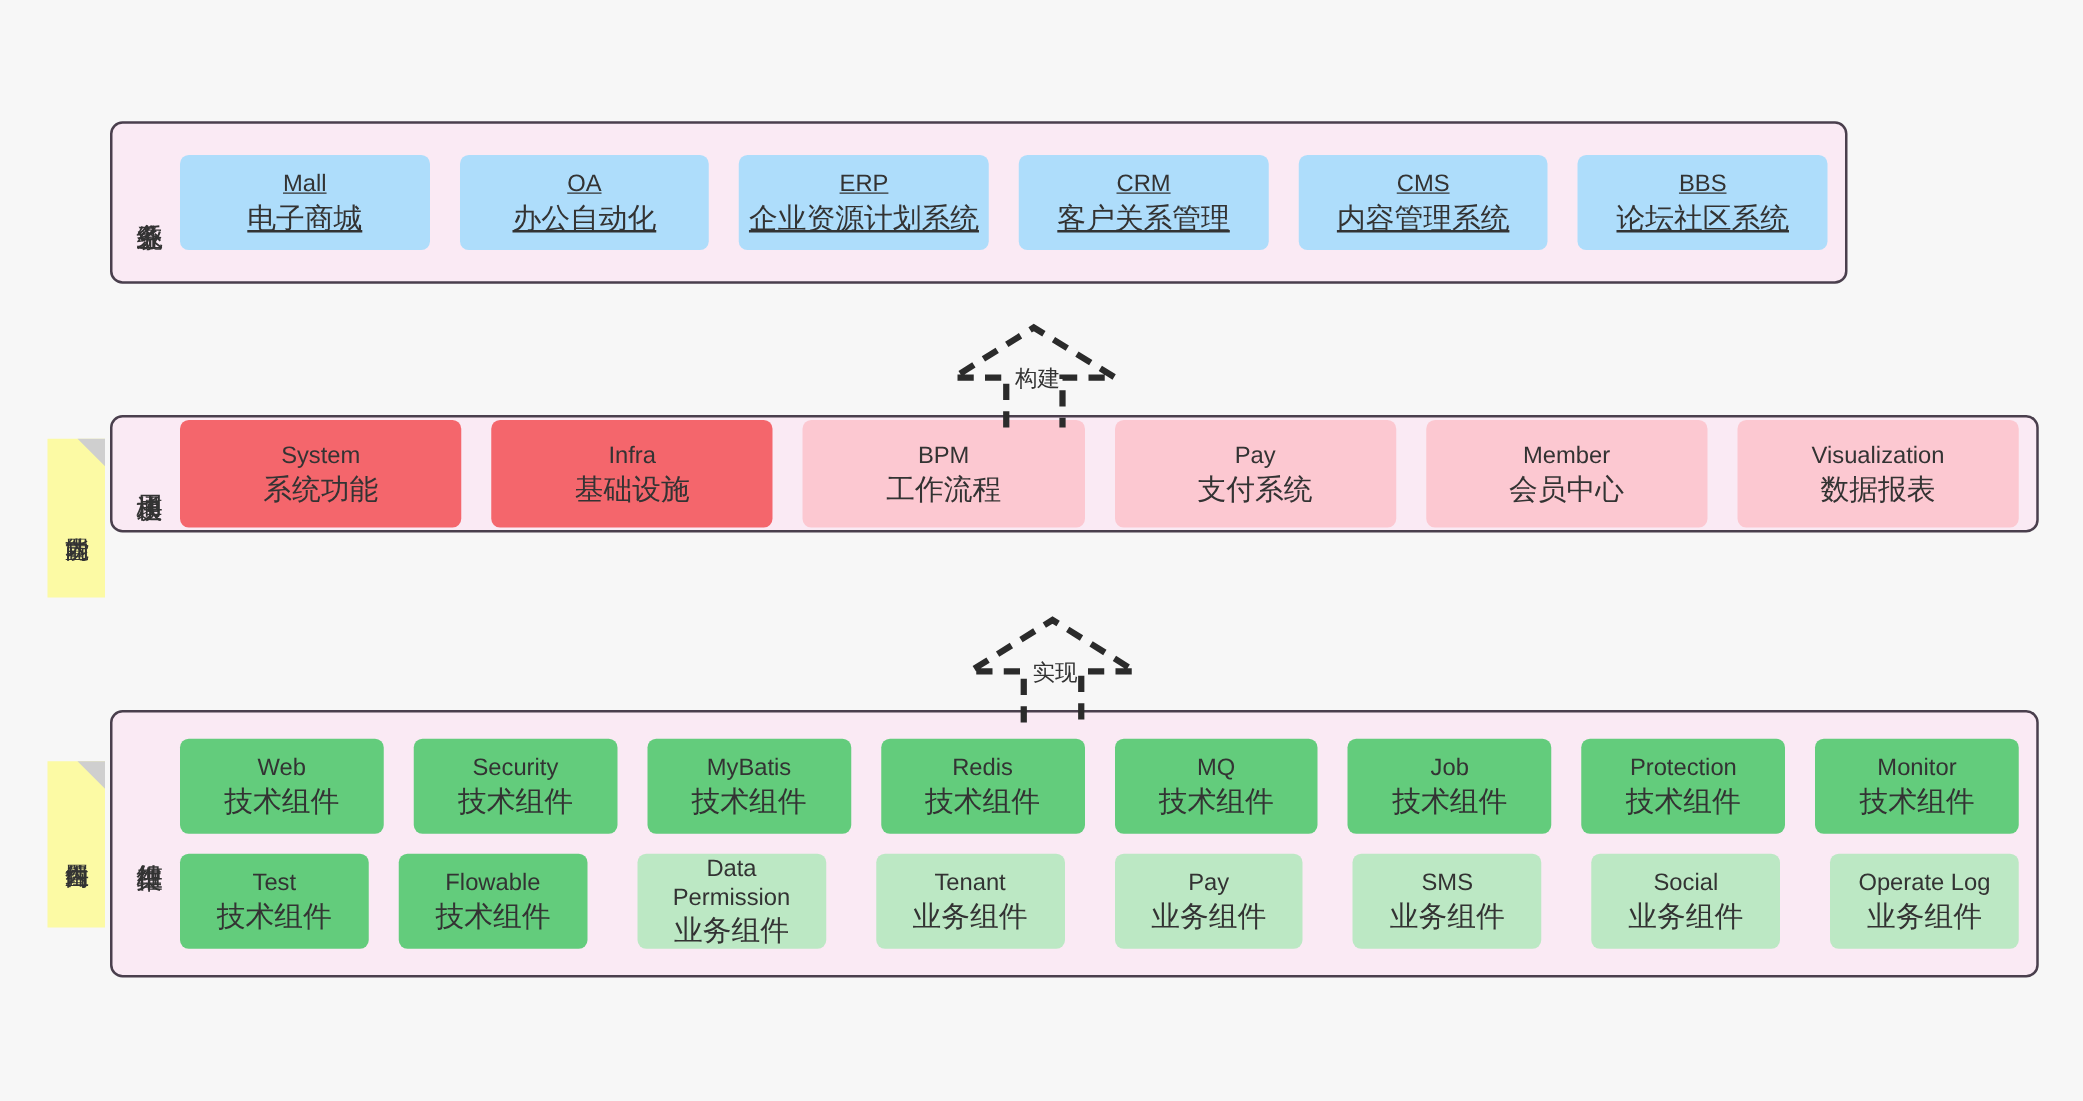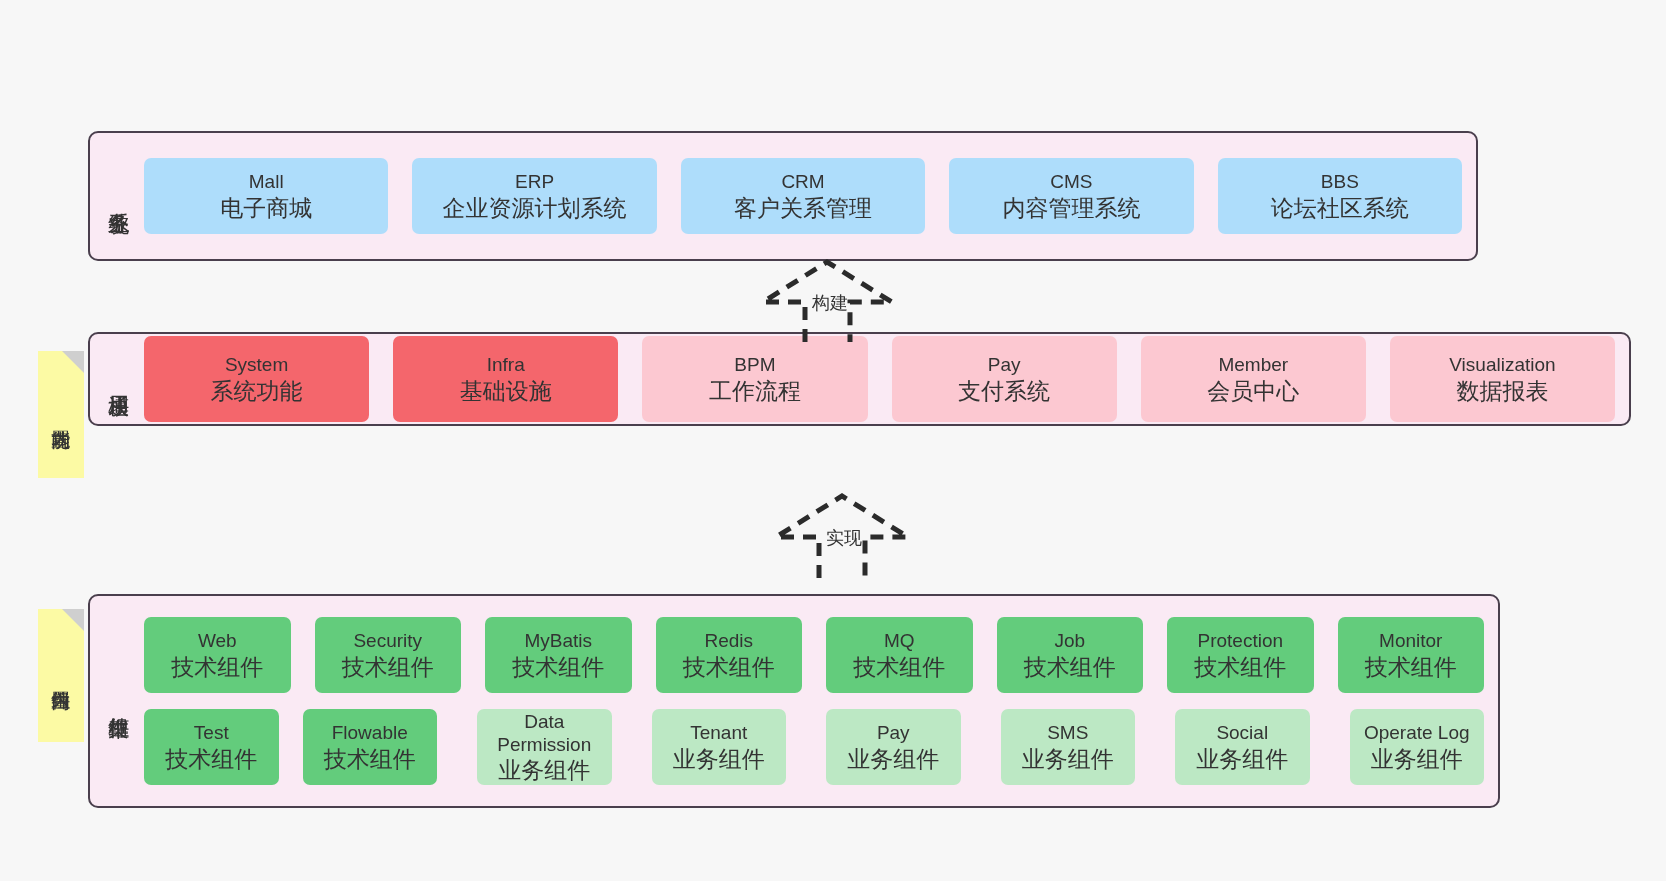--- a/index.html
+++ b/index.html
@@ -130,27 +130,31 @@
     color: #333333;
     white-space: nowrap;
     z-index: 3;
     background: transparent;
     text-align: center;
   }
 </style>
 </head>
 <body>
 
-<div class="layer" id="layer-biz" style="left:88px; top:131px; width:1390px; height:130px;">
+<div class="layer" id="layer-biz" style="left:88px; top:97px; width:1390px; height:130px;text-decoration:underline;">
   <div class="layer-title">业务系统</div>
   <div class="layer-body">
     <div class="row h-biz">
       <div class="card blue h-biz">
         <span class="en">Mall</span>
         <span class="cn">电子商城</span>
+      </div>
+      <div class="card blue h-biz">
+        <span class="en">OA</span>
+        <span class="cn">办公自动化</span>
       </div>
       <div class="card blue h-biz">
         <span class="en">ERP</span>
         <span class="cn">企业资源计划系统</span>
       </div>
       <div class="card blue h-biz">
         <span class="en">CRM</span>
         <span class="cn">客户关系管理</span>
       </div>
       <div class="card blue h-biz">
@@ -210,21 +214,21 @@
 <svg class="arrow" style="left:768px; top:492px; width:148px; height:88px;" viewBox="0 0 148 88">
   <path d="M 51 86 L 51 45 L 8 45 L 74 4 L 140 45 L 97 45 L 97 86" fill="none" stroke="#2b2b2b" stroke-width="5" stroke-dasharray="13,9" stroke-linecap="butt" stroke-linejoin="miter"></path>
 </svg>
 <div class="arrow-label" style="left:826px; top:526px;">实现</div>
 
 <div class="note" style="left:38px; top:609px; width:46px; height:133px;">
   <span class="fold"></span>
   <span class="note-text">内置组件</span>
 </div>
 
-<div class="layer" id="layer-framework" style="left:88px; top:594px; width:1412px; height:214px;">
+<div class="layer" id="layer-framework" style="left:88px; top:568px; width:1543px; height:214px;">
   <div class="layer-title">框架组件</div>
   <div class="layer-body">
 
     <div class="row h-comp">
       <div class="card green h-comp">
         <span class="en">Web</span>
         <span class="cn">技术组件</span>
       </div>
       <div class="card green h-comp">
         <span class="en">Security</span>

